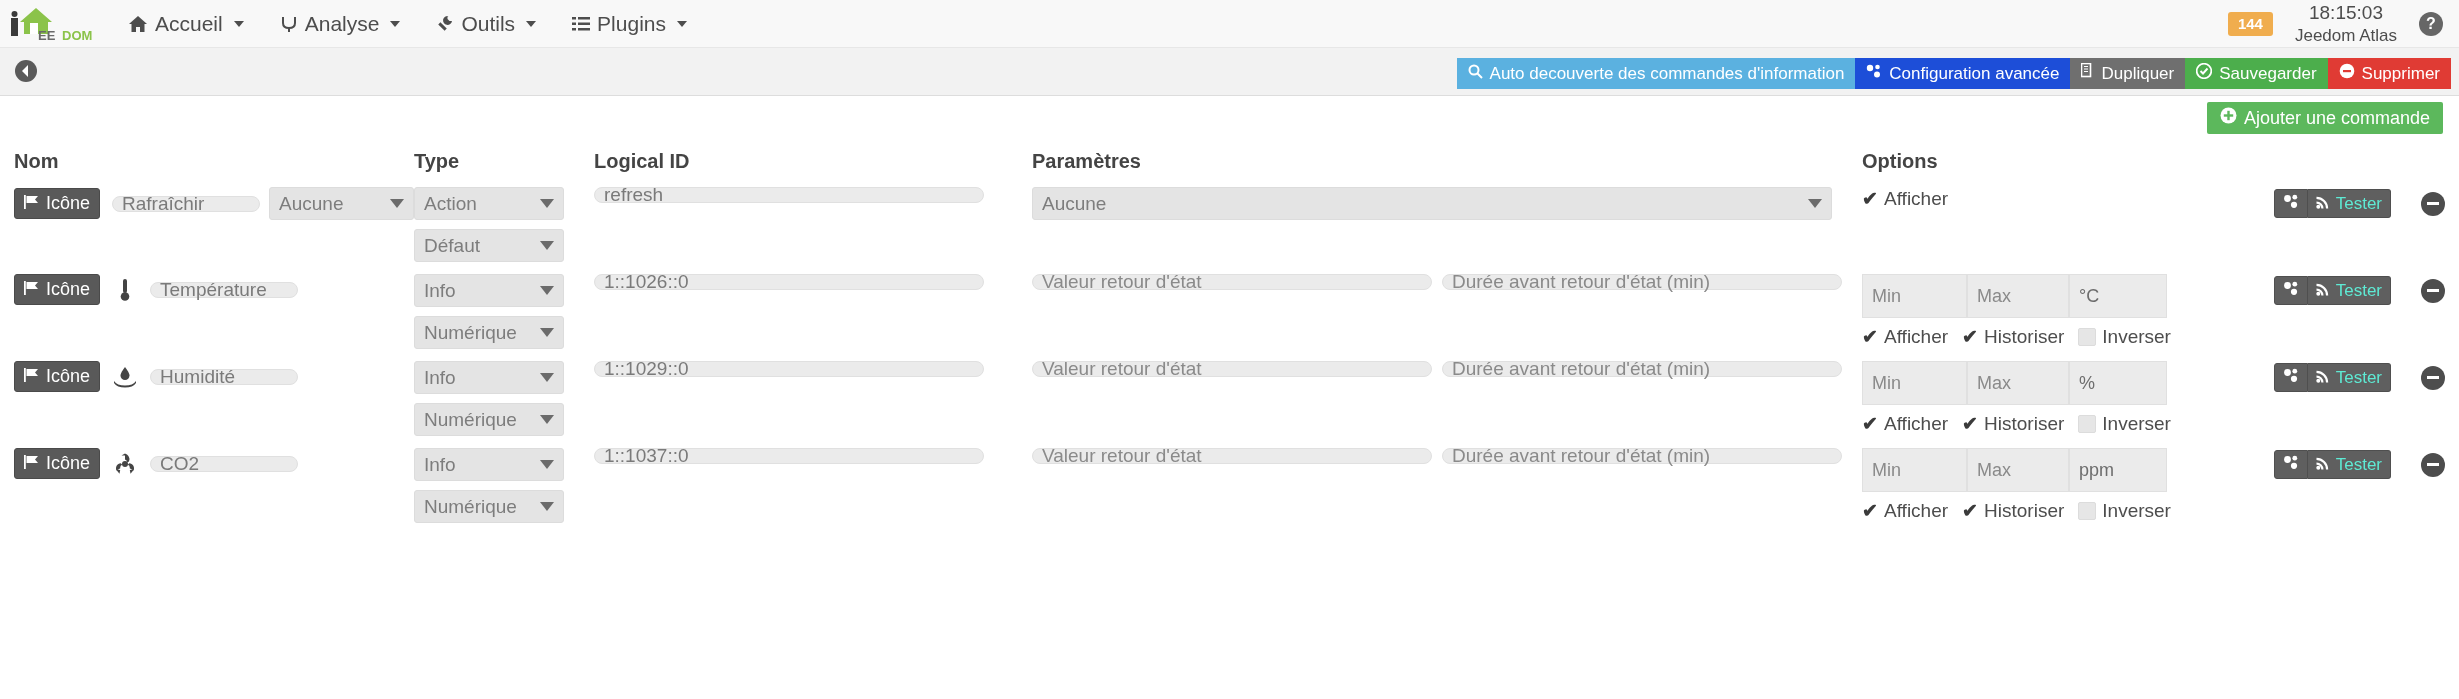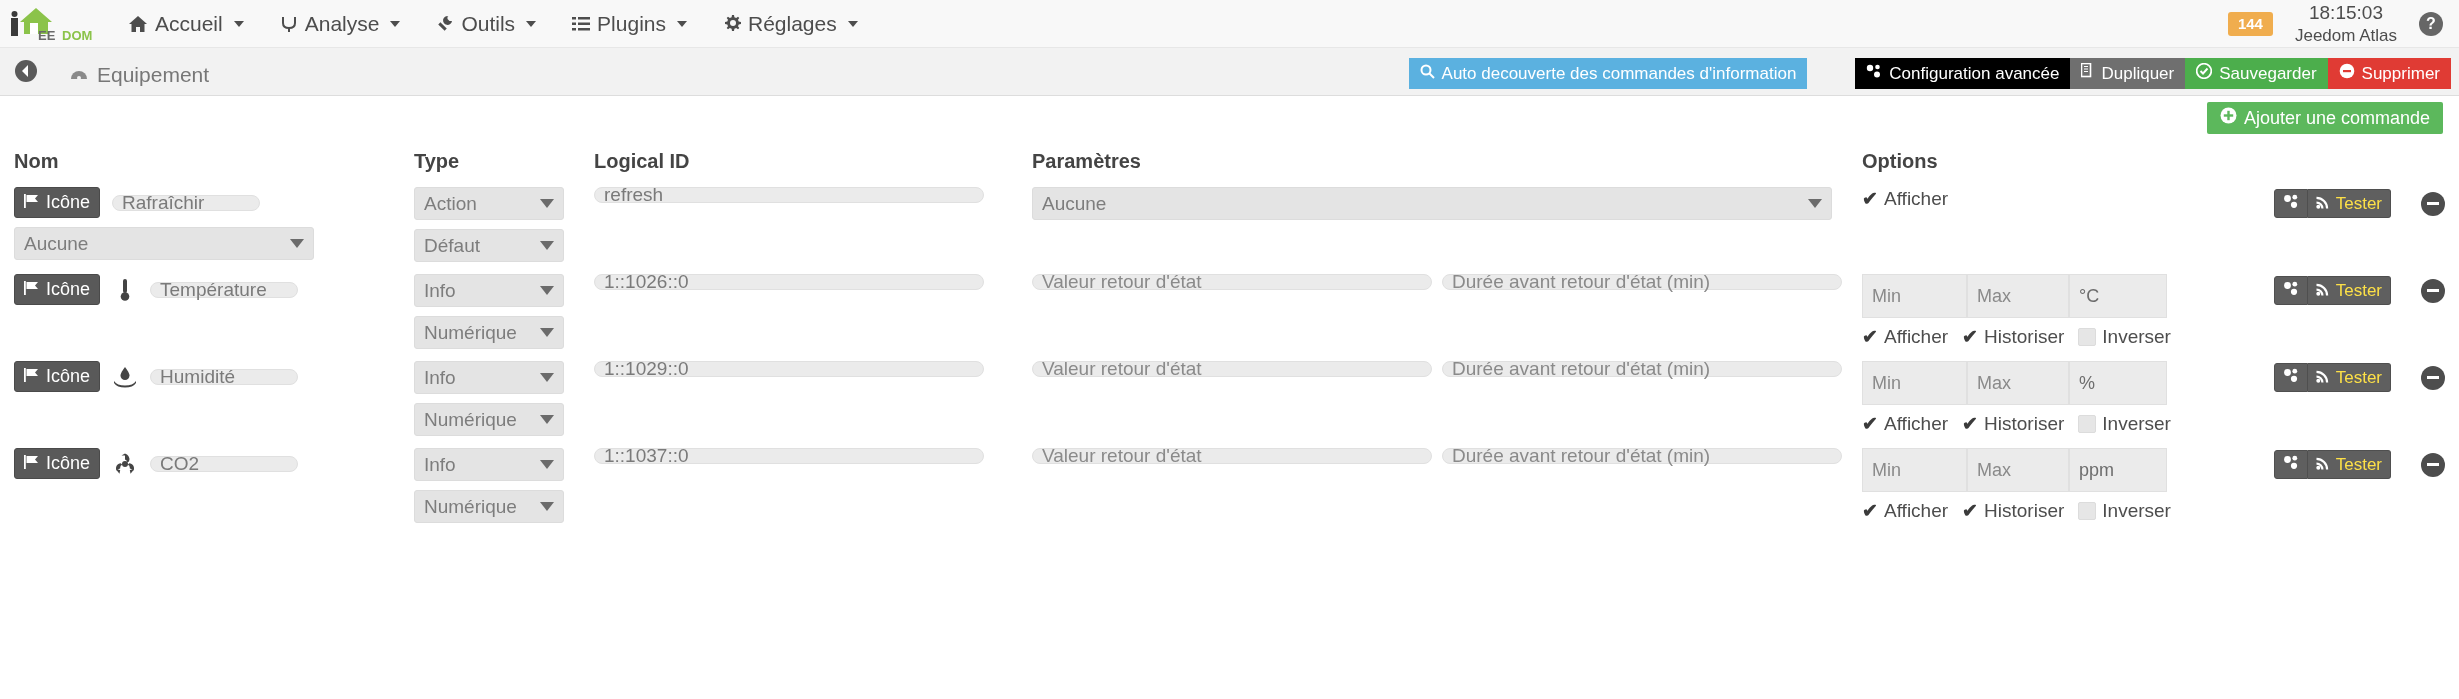--- a/index.html
+++ b/index.html
@@ -72,21 +72,21 @@
   .toolbar-right{
     position:absolute; right:8px; top:10px;
     display:flex; align-items:center;
   }
   .btn{
     display:inline-flex;align-items:center;gap:7px;
     height:31px; padding:0 11px; font-size:17px; color:#fff;
     border:none; cursor:pointer; white-space:nowrap;
   }
   .btn-info{background:#5bb1e0;}
-  .btn-default{background:#000000;margin-left:48px;}
+  .btn-default{background:#1d4ed8;}
   .btn-dup{background:#6f6f6f;}
   .btn-success{background:#4cae4c;}
   .btn-danger{background:#e03b34;}
 
   
   .addrow{ height:48px; position:relative; background:#fff;}
   .btn-add{
     position:absolute; right:16px; top:6px;
     display:inline-flex;align-items:center;gap:7px;
     height:32px;padding:0 13px;font-size:18px;color:#fff;background:#5cb85c;
@@ -119,21 +119,21 @@
     height:33px;font-size:19px;color:#7d7d7d;
     display:flex;align-items:center;justify-content:space-between;padding:0 9px;
     cursor:pointer;
   }
   .sel .dncaret{
     width:0;height:0;border-left:7px solid transparent;border-right:7px solid transparent;
     border-top:9px solid #6b6b6b;
   }
 
   
-  .namecell{ display:flex; flex-direction:column; gap:9px; }
+  .namecell{ display:flex; gap:9px; }
   .namecell-top{ display:flex; align-items:center; gap:12px;}
   .icone-btn{
     background:#595959;color:#fff;border:1px solid #4a4a4a;border-radius:3px;
     height:31px;padding:0 9px;display:inline-flex;align-items:center;gap:6px;
     font-size:18px;cursor:pointer;
   }
   .cmd-icon{ width:26px; display:flex; align-items:center; justify-content:center; color:#444;}
   .namefield{ width:148px; }
   .namefield .inp{ width:148px; }
   .aucune-sel{ width:300px; }
@@ -157,21 +157,21 @@
   .mm-unit{ width:98px; border-radius:0 3px 3px 0; color:#6d6d6d;}
   .checks{ display:flex; align-items:center; gap:0; font-size:19px; color:#4d4d4d;}
   .chk{ display:flex;align-items:center;gap:6px; margin-right:14px; cursor:pointer;}
   .tick{ color:#3b3b3b; font-size:19px; font-weight:bold; width:16px; display:inline-block;}
   .tick.off{
     background:#e6e6e6; border:1px solid #dcdcdc; width:18px;height:18px;
     display:inline-block; border-radius:2px;
   }
   .opt-right{ display:flex; align-items:center; gap:0; margin-left:auto; padding-top:2px;}
   .ob{
-    background:#5f5f5f;color:#fde047;border:1px solid #4f4f4f;
+    background:#5f5f5f;color:#5eead4;border:1px solid #4f4f4f;
     height:29px;display:inline-flex;align-items:center;gap:6px;padding:0 8px;
     font-size:17px;cursor:pointer;
   }
   .ob.first{ border-radius:3px 0 0 3px;}
   .ob.second{ border-radius:0 3px 3px 0; border-left:none;}
   .remove-btn{
     margin-left:30px; width:24px;height:24px;border-radius:50%;
     background:#4d4d4d; color:#fff; display:flex;align-items:center;justify-content:center;
     font-size:19px; line-height:1; cursor:pointer;
   }
@@ -229,57 +229,38 @@
             <rect x="6" y="1" width="12" height="2.5" fill="#4d4d4d"></rect>
             <rect x="0" y="6.5" width="4" height="2.5" fill="#4d4d4d"></rect>
             <rect x="6" y="6.5" width="12" height="2.5" fill="#4d4d4d"></rect>
             <rect x="0" y="12" width="4" height="2.5" fill="#4d4d4d"></rect>
             <rect x="6" y="12" width="12" height="2.5" fill="#4d4d4d"></rect>
           </svg>
       </span>
       <span>Plugins</span>
       <span class="caret"></span>
     </div>
-    <div class="nav-item">
-      <span class="ico">
-        <svg width="18" height="18" viewBox="0 0 18 18">
-            <path d="M9 0 L11 0 L11.4 2.3 L13.2 3 L15 1.7 L16.3 3 L15 4.8 L15.7 6.6 L18 7 L18 9 L15.7 9.4 L15 11.2 L16.3 13 L15 14.3 L13.2 13 L11.4 13.7 L11 16 L9 16 L8.6 13.7 L6.8 13 L5 14.3 L3.7 13 L5 11.2 L4.3 9.4 L2 9 L2 7 L4.3 6.6 L5 4.8 L3.7 3 L5 1.7 L6.8 3 L8.6 2.3 Z" fill="#4d4d4d"></path>
-            <circle cx="10" cy="8" r="3" fill="#f8f8f8"></circle>
-          </svg>
-      </span>
-      <span>Réglages</span>
-      <span class="caret"></span>
-    </div>
   </div>
 
   <div class="nav-right">
     <div class="badge-count">144</div>
     <div class="clock">
       <div class="time">18:15:03</div>
       <div class="name">Jeedom Atlas</div>
     </div>
     <div class="help-icon">?</div>
   </div>
 </div>
 
 <div class="tabstrip">
   <div class="back-btn">
     <svg width="24" height="24" viewBox="0 0 24 24">
       <circle cx="12" cy="12" r="11" fill="#5a5a5a"></circle>
       <path d="M14 6 L8 12 L14 18 Z" fill="#ffffff"></path>
     </svg>
-  </div>
-  <div class="tab">
-    <span>
-      <svg width="20" height="16" viewBox="0 0 20 16">
-          <path d="M2 13 A8 8 0 0 1 18 13 Z" fill="#8a8a8a"></path>
-          <circle cx="10" cy="12" r="2" fill="#f2f2f2"></circle>
-        </svg>
-    </span>
-    <span>Equipement</span>
   </div>
 
   <div class="toolbar-right">
     <div class="btn btn-info">
       <span>
         <svg width="15" height="15" viewBox="0 0 15 15">
             <circle cx="6" cy="6" r="4.5" fill="none" stroke="#fff" stroke-width="2"></circle>
             <line x1="9.5" y1="9.5" x2="14" y2="14" stroke="#fff" stroke-width="2"></line>
           </svg>
       </span>

